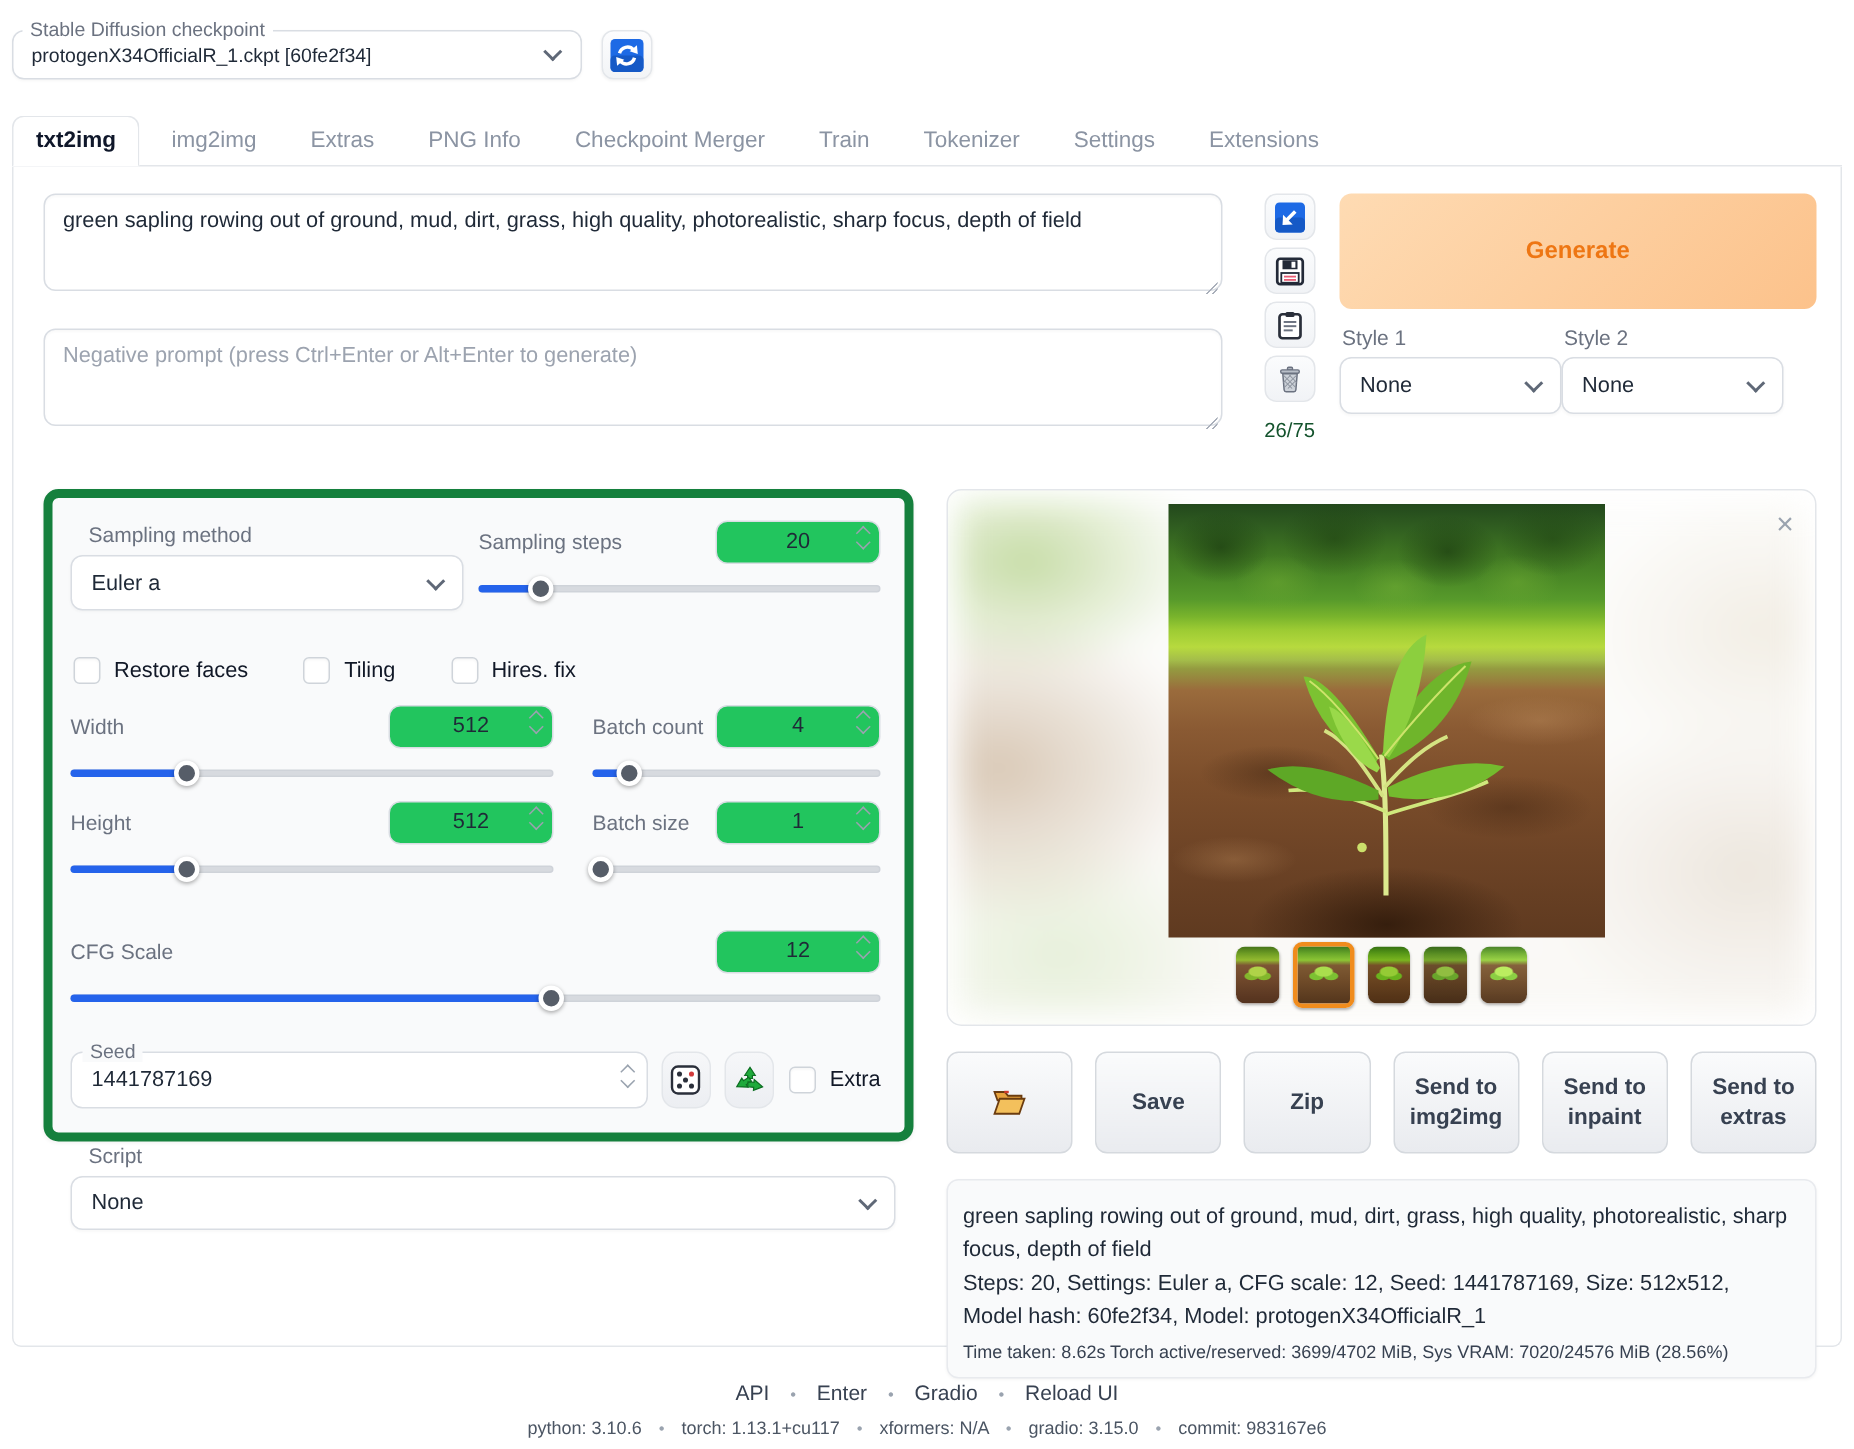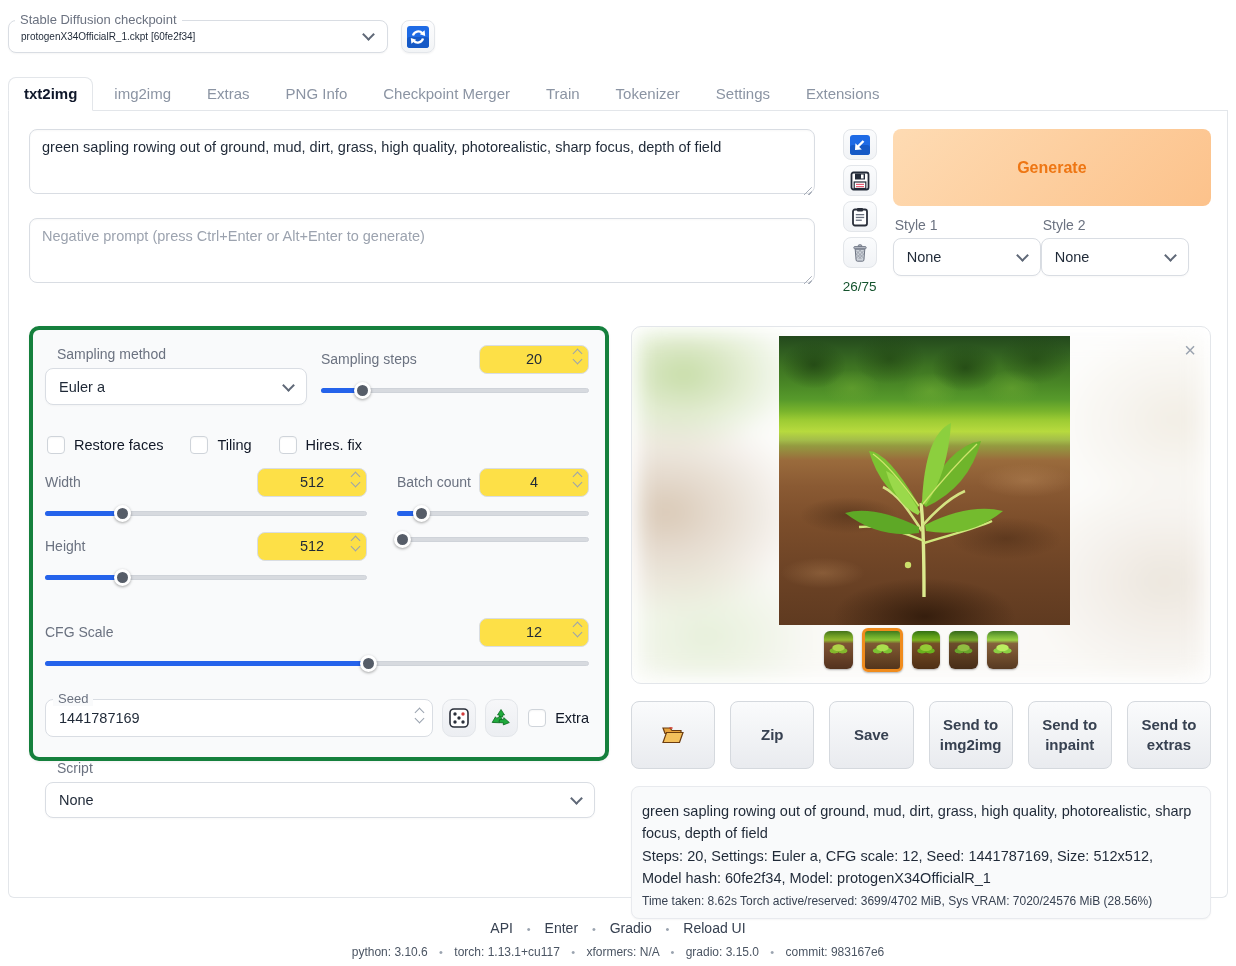--- a/index.html
+++ b/index.html
@@ -8,21 +8,21 @@
     --panel:#f9fafb; --btn-border:#d5d9de;
   }
   *{box-sizing:border-box; margin:0; padding:0;}
   body{width:1236px; height:966px; background:#fff; font-family:"Liberation Sans",sans-serif; color:var(--ink); overflow:hidden;}
   .page{position:relative; width:1236px; height:966px;}
 
   
   .top-bar{display:flex; align-items:flex-start; padding:20px 8px 0 8px; position:relative;}
   .ckpt-group{position:relative; width:380px; height:33px; border:1px solid var(--inborder); border-radius:8px; background:#fff; display:flex; align-items:center; box-shadow:0 1px 2px rgba(0,0,0,.04); cursor:pointer;}
   .ckpt-label{position:absolute; top:-9px; left:6px; background:#fff; padding:0 5px; font-size:13px; color:var(--label); white-space:nowrap;}
-  .ckpt-value{padding-left:12px; font-size:10px; color:var(--ink);}
+  .ckpt-value{padding-left:12px; font-size:13px; color:var(--ink);}
   .chev{width:9px; height:9px; border-right:2px solid #5f6877; border-bottom:2px solid #5f6877; transform:rotate(45deg); display:inline-block;}
   .ckpt-group .chev{position:absolute; right:14px; top:9px;}
   .refresh-btn{margin-left:13px; width:34px; height:33px; border:1px solid var(--border); border-radius:8px; background:linear-gradient(180deg,#fdfdfe,#f2f4f6); display:flex; align-items:center; justify-content:center; cursor:pointer; box-shadow:0 1px 2px rgba(0,0,0,.05);}
 
   
   .tabs{display:flex; align-items:flex-end; margin:24px 8px 0 8px; border-bottom:1px solid var(--border); padding-left:0;}
   .tab{padding:7px 15px 8px 15px; font-size:15px; color:var(--muted); cursor:pointer; white-space:nowrap; margin-right:6px;}
   .tab.active{background:#fff; border:1px solid var(--border); border-bottom:1px solid #fff; border-radius:8px 8px 0 0; color:#0f172a; font-weight:700; margin-bottom:-1px;}
 
   
@@ -43,39 +43,39 @@
   .gen-btn{width:100%; height:77px; border:none; border-radius:8px; background:linear-gradient(135deg,#fedbb3 0%,#fcc28b 100%); color:#ee7613; font-weight:700; font-size:16px; font-family:"Liberation Sans",sans-serif; cursor:pointer;}
   .styles-row{display:flex; margin-top:11px;}
   .style-group{width:148px;}
   .style-label{font-size:14px; color:var(--label); margin-bottom:5px; margin-left:2px;}
   .select{position:relative; height:38px; border:1px solid var(--inborder); border-radius:8px; background:#fff; display:flex; align-items:center; padding-left:13px; font-size:14.5px; color:var(--ink); cursor:pointer; box-shadow:0 1px 2px rgba(0,0,0,.03);}
   .select .chev{position:absolute; right:13px; top:12px;}
 
   
   .content-row{display:flex; margin-top:32px;}
 
-  .params-panel{width:580px; height:435px; background:var(--panel); border:4px solid #15803d; border-radius:10px; box-shadow:0 1px 3px rgba(0,0,0,.06); padding:14px 16px 0 12px;}
+  .params-panel{width:580px; height:435px; background:var(--panel); border:6px solid #15803d; border-radius:10px; box-shadow:0 1px 3px rgba(0,0,0,.06); padding:14px 16px 0 12px;}
   .p-label{font-size:14px; color:var(--label);}
   .row1{display:flex; justify-content:space-between;}
   .sampler-group{width:262px;}
   .sampler-group .p-label{margin:2px 0 6px 12px;}
   .sampler-group .select{height:37px;}
   .steps-group{width:268px;}
   .num-line{display:flex; justify-content:space-between; align-items:center; height:30px;}
-  .numbox{position:relative; width:110px; height:29px; border:1px solid var(--inborder); border-radius:8px; background:#fde047; display:flex; align-items:center; justify-content:center; font-size:14.5px;}
+  .numbox{position:relative; width:110px; height:29px; border:1px solid var(--inborder); border-radius:8px; background:#22c55e; display:flex; align-items:center; justify-content:center; font-size:14.5px;}
   .spin{position:absolute; right:7px; top:4px; display:flex; flex-direction:column; gap:3px; cursor:pointer;}
   .spin i{width:7px; height:7px; border-right:1.6px solid #9aa3af; border-bottom:1.6px solid #9aa3af; display:block;}
   .spin i.up{transform:rotate(-135deg);}
   .spin i.dn{transform:rotate(45deg); margin-top:-4px;}
   .slider{position:relative; height:17px; margin-top:8px; cursor:pointer;}
   .sl-track{position:absolute; left:0; right:0; top:6px; height:5px; background:#d7dadf; border-radius:3px; border:1px solid #cfd3d9;}
   .sl-fill{position:absolute; left:0; top:6px; height:5px; background:var(--blue); border-radius:3px;}
   .sl-thumb{position:absolute; top:0; width:17px; height:17px; margin-left:-9px; background:#565d68; border:3px solid #fff; border-radius:50%; box-shadow:0 1px 3px rgba(0,0,0,.35);}
 
-  .check-row{display:flex; gap:27px; margin-top:31px; margin-left:2px; align-items:center;}
+  .check-row{display:flex; gap:37px; margin-top:31px; margin-left:2px; align-items:center;}
   .check{display:flex; align-items:center; gap:9px; cursor:pointer;}
   .ckbox{width:18px; height:18px; border:1px solid #cfd4da; border-radius:4px; background:#fff; box-shadow:inset 0 1px 2px rgba(0,0,0,.04);}
   .cklabel{font-size:14.5px; color:#111827;}
 
   .dims-grid{display:flex; justify-content:space-between; margin-top:13px;}
   .dim-col-l{width:322px;text-align:center;}
   .dim-col-r{width:192px;}
   .dim-row{margin-bottom:9px;}
 
   .cfg-sec{margin-top:22px;}
@@ -352,20 +352,30 @@
                     </span>
                 </div>
               </div>
               <div class="slider">
                 <div class="sl-track"></div>
                   <div class="sl-fill" style="width:13%"></div>
                   <div class="sl-thumb" style="left:13%"></div>
               </div>
             </div>
             <div class="dim-row">
+              <div class="num-line">
+                <span class="p-label">Batch size</span>
+                <div class="numbox">
+                  <span>1</span>
+                  <span class="spin">
+                      <i class="up"></i>
+                      <i class="dn"></i>
+                    </span>
+                </div>
+              </div>
               <div class="slider">
                 <div class="sl-track"></div>
                   <div class="sl-fill" style="width:3%"></div>
                   <div class="sl-thumb" style="left:3%"></div>
               </div>
             </div>
           </div>
         </div>
 
         <div class="cfg-sec">
@@ -461,22 +471,22 @@
         </div>
 
         <div class="out-buttons">
           <button class="out-btn">
             <svg width="26" height="22" viewBox="0 0 26 22">
               <path d="M3 4 h7 l2 2.5 h9 v3 H5 Z" fill="#e8a33d" stroke="#6b3c0f" stroke-width="1.2"></path>
               <rect x="9.5" y="3.2" width="3" height="1.6" fill="#cf3a2c"></rect>
               <path d="M6.5 8.5 h16.5 l-3.5 10 H3 Z" fill="#f3c05c" stroke="#6b3c0f" stroke-width="1.2"></path>
             </svg>
           </button>
+          <button class="out-btn">Save</button>
           <button class="out-btn">Zip</button>
-          <button class="out-btn">Save</button>
           <button class="out-btn">Send to img2img</button>
           <button class="out-btn">Send to inpaint</button>
           <button class="out-btn">Send to extras</button>
         </div>
 
         <div class="info-panel">
           <div class="info-prompt">green sapling rowing out of ground, mud, dirt, grass, high quality, photorealistic, sharp focus, depth of field</div>
           <div class="info-params">Steps: 20, Settings: Euler a, CFG scale: 12, Seed: 1441787169, Size: 512x512, Model hash: 60fe2f34, Model: protogenX34OfficialR_1</div>
           <div class="info-perf">Time taken: 8.62s  Torch active/reserved: 3699/4702 MiB, Sys VRAM: 7020/24576 MiB (28.56%)</div>
         </div>

